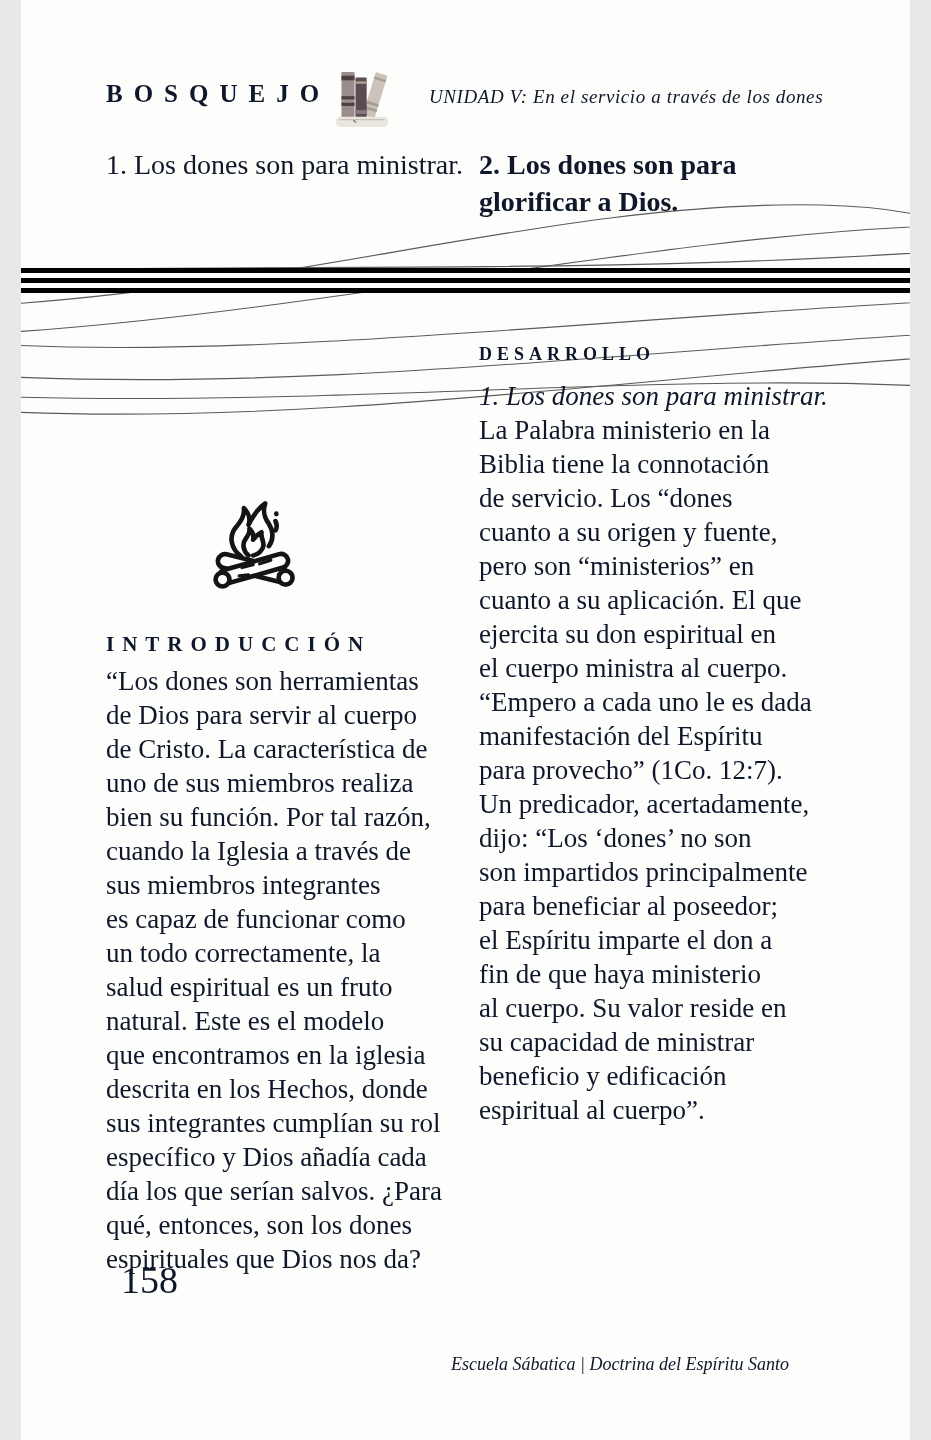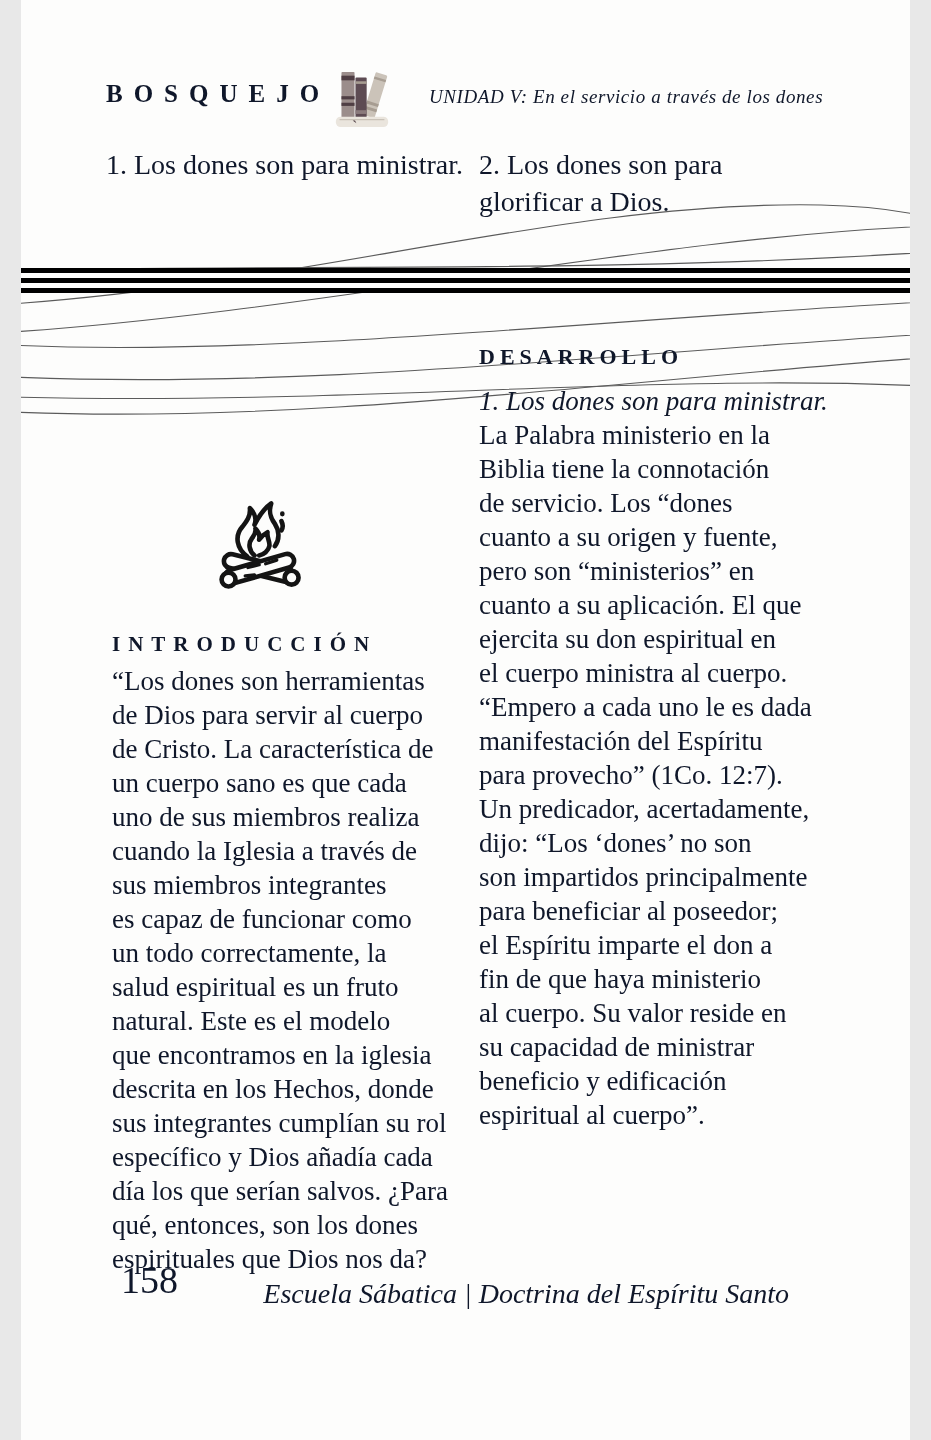--- a/index.html
+++ b/index.html
@@ -18,54 +18,54 @@
   }
   .books-icon { left:313px; top:62px; width:56px; height:74px; z-index:2; }
   .unit-label {
     left:408px; top:86px;
     font-style:italic; font-size:19px; letter-spacing:0.6px;
     white-space:nowrap; z-index:2;
   }
   
   .outline-item { font-size:28px; line-height:37px; z-index:2; }
   .outline-item-1 { left:85px;  top:146px; }
-  .outline-item-2 { left:458px; top:146px; }
+  .outline-item-2 { left:458px; top:146px;font-weight:bold; }
   
   .waves { left:0; top:192px; width:931px; height:235px; z-index:0; }
   .divider-bars {
     left:0; top:268px; width:931px; height:25px; z-index:1;
     background:linear-gradient(
       #000 0 5px, #fdfdfc 5px 10px,
       #000 10px 15px, #fdfdfc 15px 20px,
       #000 20px 25px);
   }
   
   .col { z-index:2; }
-  .intro-col { left:91px; top:497px; width:365px; }
+  .intro-col { left:85px; top:497px; width:365px; }
   .dev-col   { left:458px; top:344px; width:380px; }
   .campfire-icon { display:block; width:102px; height:102px; margin-left:98px; }
   .section-heading {
     font-weight:700; white-space:nowrap;
   }
   .intro-heading { font-size:21px; letter-spacing:8px; margin-top:33px; }
-  .dev-heading   { font-size:22px; letter-spacing:5px; }
+  .dev-heading   { font-size:18px; letter-spacing:5px; }
   .subhead {
     font-style:italic; font-size:27px; line-height:34px;
     margin-top:14px; white-space:nowrap;
   }
   .body-text { margin-top:7px; }
   .dev-col .body-text { margin-top:0; }
   .body-text .text-line {
     font-size:27px; line-height:34px; white-space:nowrap;
   }
   
   .page-number { left:100px; top:1258px; font-size:38px; z-index:2;text-align:right; }
   .book-title {
-    right:121px; top:1278px;
-    font-style:italic; font-size:28px; white-space:nowrap; z-index:2;
+    right:121px; top:1354px;
+    font-style:italic; font-size:18px; white-space:nowrap; z-index:2;
   }
 </style>
 </head>
 <body>
 
 <div class="page">
 
   <svg class="abs waves" viewBox="0 0 931 235" fill="none" xmlns="http://www.w3.org/2000/svg">
     <g stroke="#3f3f3f" stroke-width="1.1" opacity="0.85">
       <path d="M -10 112 C 300 90 550 8 800 13 C 850 14 900 20 941 35"></path>
@@ -142,22 +142,22 @@
           <path d="M 60 72 L 72 68"></path>
           <path d="M 38 85 L 48 84"></path>
         </g>
       </g>
     </svg>
     <div class="section-heading intro-heading">INTRODUCCIÓN</div>
     <div class="body-text">
         <div class="text-line">“Los dones son herramientas</div>
         <div class="text-line">de Dios para servir al cuerpo</div>
         <div class="text-line">de Cristo. La característica de</div>
-        <div class="text-line">un cuerpo sano es que cada</div>
         <div class="text-line">uno de sus miembros realiza</div>
+        <div class="text-line">bien su función. Por tal razón,</div>
         <div class="text-line">cuando la Iglesia a través de</div>
         <div class="text-line">sus miembros integrantes</div>
         <div class="text-line">es capaz de funcionar como</div>
         <div class="text-line">un todo correctamente, la</div>
         <div class="text-line">salud espiritual es un fruto</div>
         <div class="text-line">natural. Este es el modelo</div>
         <div class="text-line">que encontramos en la iglesia</div>
         <div class="text-line">descrita en los Hechos, donde</div>
         <div class="text-line">sus integrantes cumplían su rol</div>
         <div class="text-line">específico y Dios añadía cada</div>

